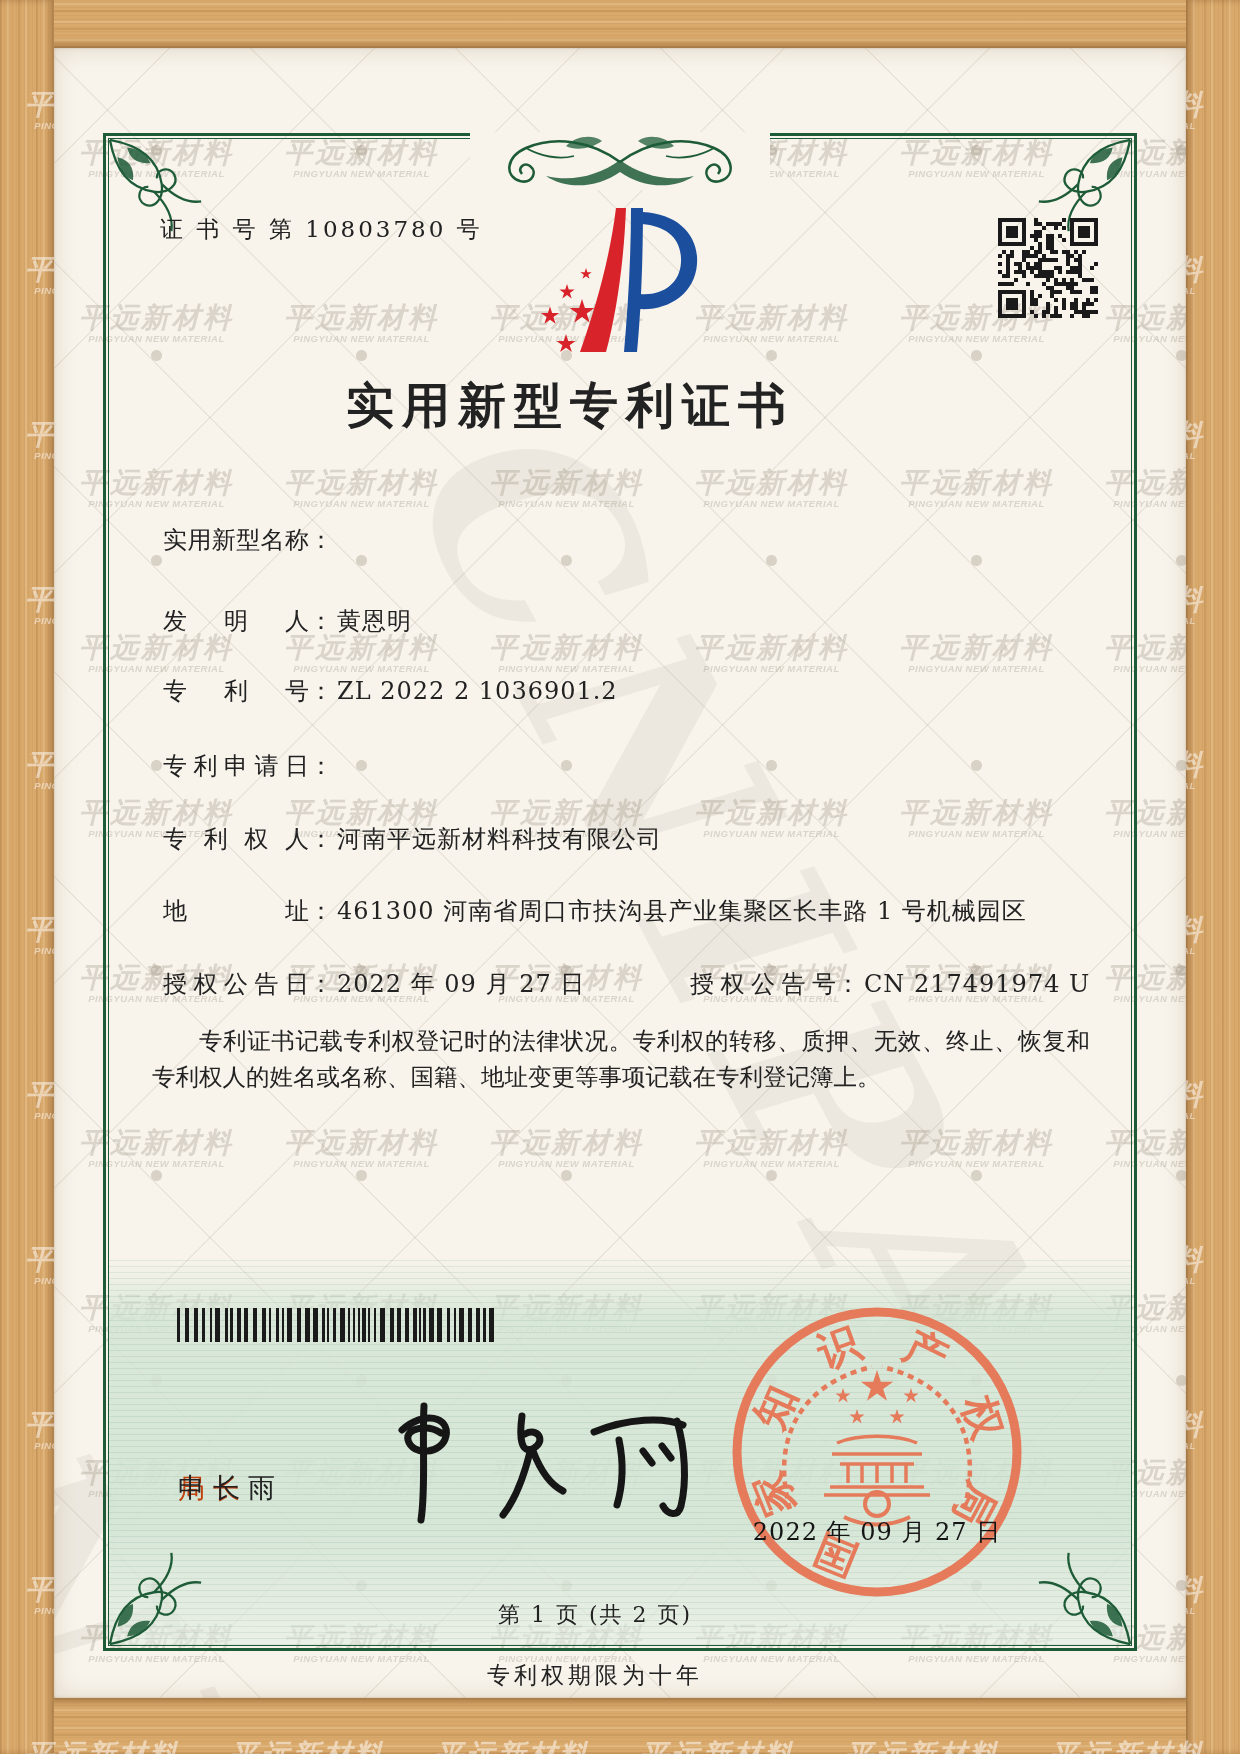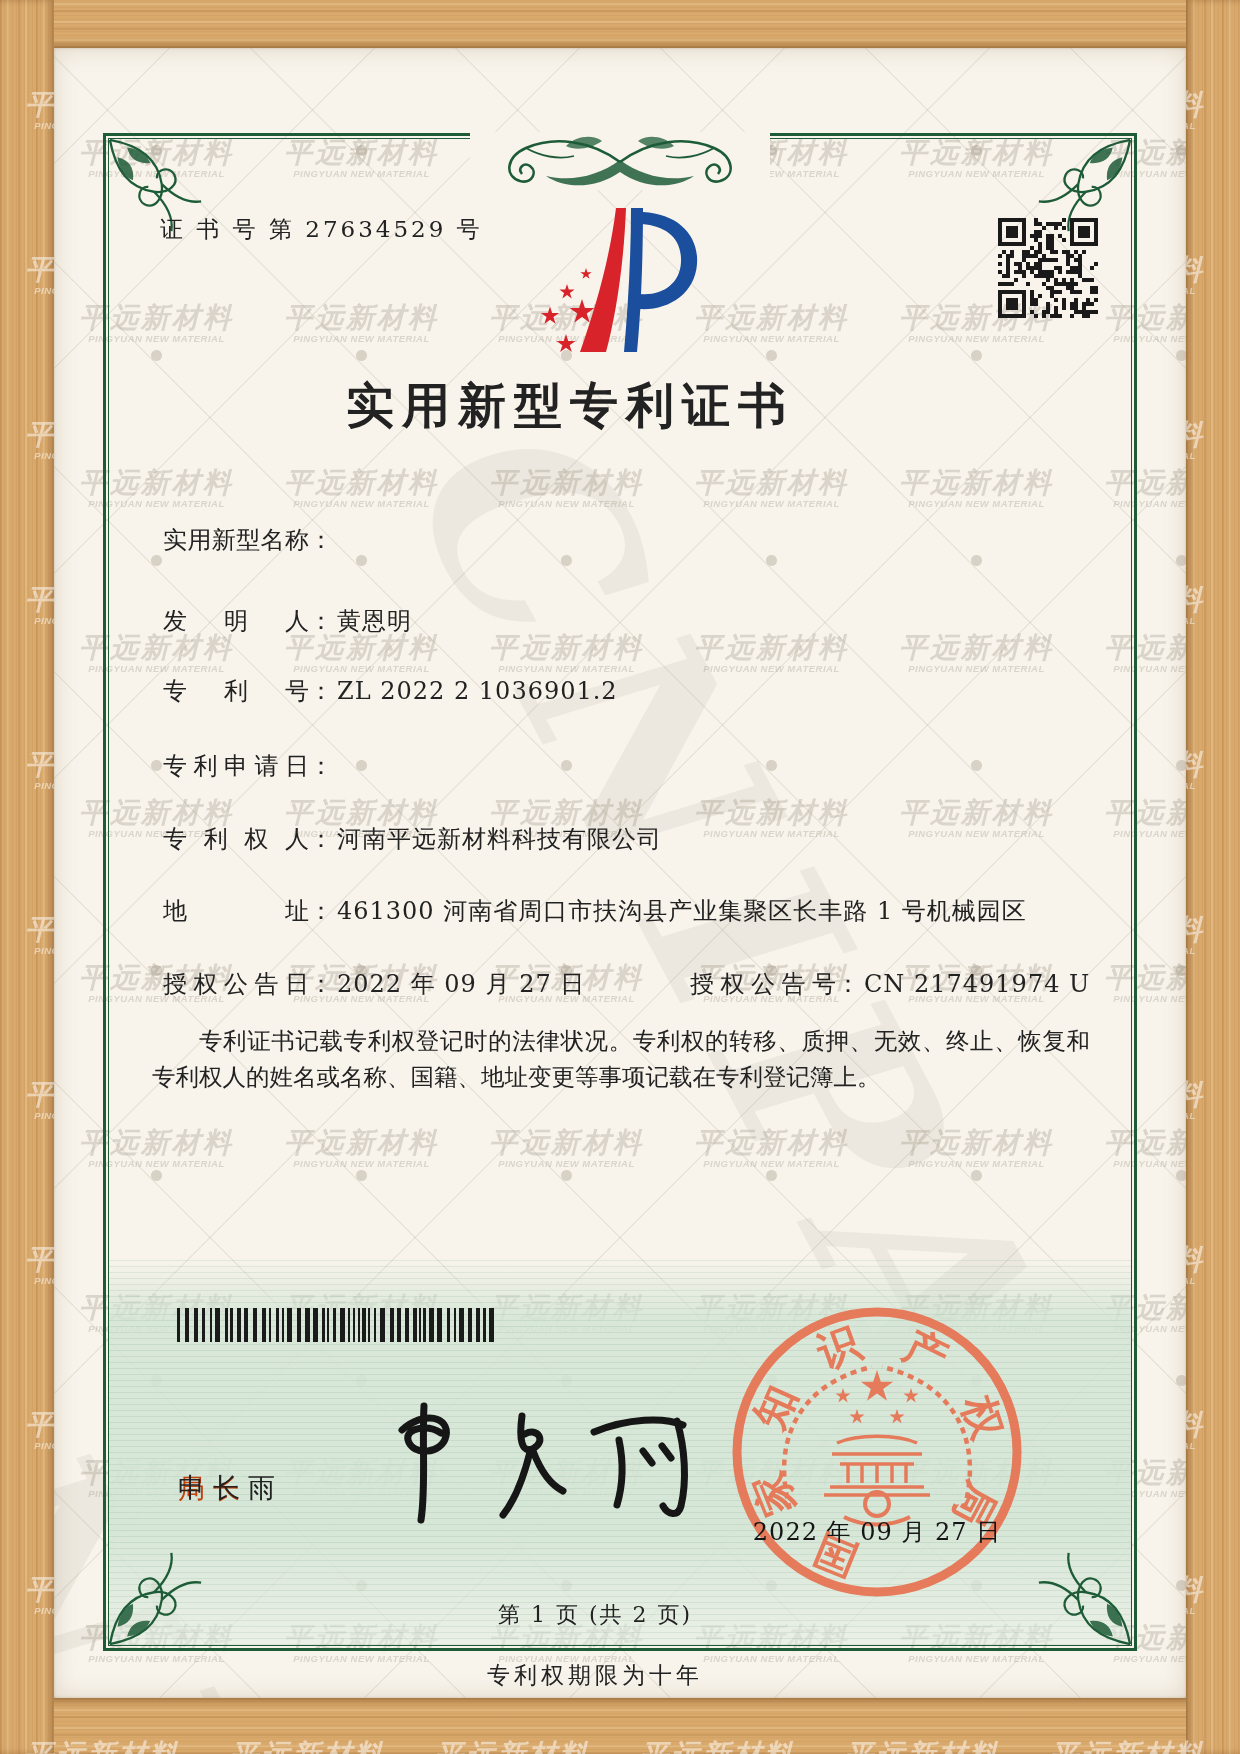--- a/index.html
+++ b/index.html
@@ -635,21 +635,21 @@
             <path d="M150,30 C120,8 84,4 56,16 C36,25 34,44 50,49 C62,52 68,40 60,34 C54,30 47,36 52,42" fill="none" stroke="var(--green)" stroke-width="2.6"></path>
             <path d="M150,28 C128,44 102,50 76,44 C96,58 128,56 150,40 Z" fill="var(--green)" opacity=".85"></path>
             <path d="M96,14 C106,4 122,2 132,9 C121,17 105,19 96,14 Z" fill="var(--green)" opacity=".75"></path>
             <path d="M56,16 C70,24 88,28 104,24" fill="none" stroke="var(--green)" stroke-width="1.8"></path>
           </g>
           <use href="#tch" transform="translate(300,0) scale(-1,1)"></use>
         </svg>
       </div>
     </div>
 
-    <div class="abs cert-no">证 书 号 第 27634529 号</div>
+    <div class="abs cert-no">证 书 号 第 10803780 号</div>
 
     <svg class="abs logo" width="185" height="152" viewBox="0 0 185 152">
       <defs>
         <path id="star" d="M0,-1 L0.2245,-0.309 0.9511,-0.309 0.3633,0.118 0.5878,0.809 0,0.382 -0.5878,0.809 -0.3633,0.118 -0.9511,-0.309 -0.2245,-0.309 Z"></path>
       </defs>
       <path d="M96,4 L106,4 C104,58 96,112 86,148 L60,148 C76,103 90,53 96,4 Z" fill="var(--red)"></path>
       <path d="M111,4 L123,4 C123,53 121,108 117,148 L104,148 C108,103 111,53 111,4 Z" fill="var(--blue)"></path>
       <path d="M123,8 C159,10 179,32 177,60 C175,90 148,107 119,105 L120,90 C142,92 160,80 161,58 C162,34 146,22 122,20 Z" fill="var(--blue)"></path>
       <g fill="var(--red)">
         <use href="#star" transform="translate(66,70) scale(6)"></use>

